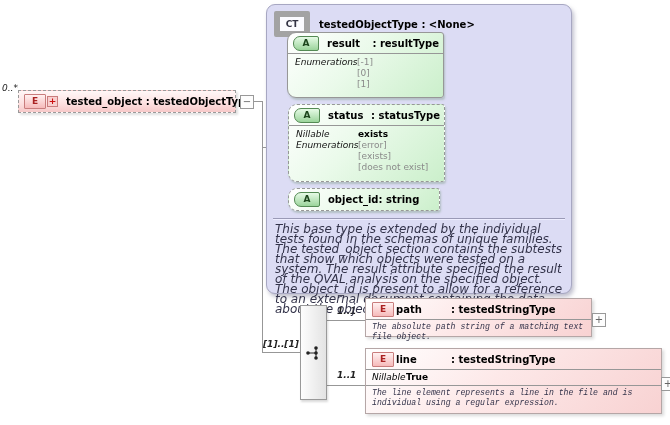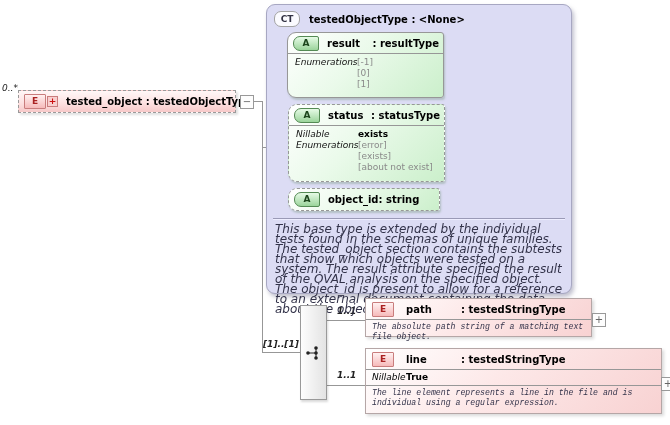--- a/index.html
+++ b/index.html
@@ -24,21 +24,21 @@
     color:#666;font-size:10px;line-height:11px;text-align:center;cursor:pointer;}
 
   .card{position:absolute;font-size:9px;font-style:italic;color:#222;white-space:nowrap;}
   .card.b{font-weight:bold;text-align:center;}
 
   
   .ct-box{position:absolute;left:266px;top:4px;width:304px;height:288px;
     border:1px solid #a7a7c2;border-radius:9px;background:#dcdcf4;
     box-shadow:2px 3px 4px rgba(140,140,165,.55);}
   .ct-header{display:flex;align-items:center;padding:6px 0 0 7px;}
-  .icon-ct{width:24px;height:14px;border:1px solid #a3a3a3;border-radius:7px;background:#fbfbff;
+  .icon-ct{width:24px;height:14px;border:6px solid #a3a3a3;border-radius:2px;background:#fbfbff;
     color:#334;font-size:9px;font-weight:bold;text-align:center;line-height:14px;flex:none;}
   .ct-title{font-size:10px;font-weight:bold;margin-left:9px;white-space:nowrap;}
 
   
   .attr{position:absolute;border:1px solid #979797;border-radius:9px 3px 3px 9px;
     background:linear-gradient(135deg,#ffffff 0%,#eafaea 45%,#cbefcb 100%);
     box-shadow:1px 2px 2px rgba(60,110,60,.25);}
   .attr.dashed{border-style:dashed;}
   .attr-header{display:flex;align-items:center;height:20px;padding:0 4px 0 5px;}
   .icon-a{width:24px;height:13px;border:1px solid #548a54;border-radius:7px 2px 2px 7px;
@@ -63,21 +63,21 @@
   
   .seq-box{position:absolute;left:300px;top:305px;width:25px;height:93px;border:1px solid #999;
     background:linear-gradient(90deg,#fdfdfd,#e3e3e3);box-shadow:1px 2px 2px rgba(0,0,0,.15);
     display:flex;align-items:center;justify-content:center;}
 
   
   .el-box{position:absolute;border:1px solid #b5a6a6;
     background:linear-gradient(135deg,#ffffff 0%,#fde8e8 45%,#f8d2d2 100%);
     box-shadow:2px 2px 3px rgba(0,0,0,.15);}
   .el-header{display:flex;align-items:center;height:20px;padding:0 4px 0 6px;}
-  .el-name{font-size:10px;font-weight:bold;margin-left:12px;width:55px;white-space:nowrap;}
+  .el-name{font-size:10px;font-weight:bold;margin-left:2px;width:55px;white-space:nowrap;}
   .el-type{font-size:10px;font-weight:bold;white-space:nowrap;}
   .el-doc{padding:2px 5px 2px 6px;font-size:8.2px;line-height:10px;font-style:italic;color:#33334a;font-family:Liberation Mono, monospace;}
   .nil-row{display:flex;padding:2px 0 2px 6px;font-size:9px;line-height:11px;}
   .nil-label{font-style:italic;width:34px;flex:none;}
   .nil-val{font-weight:bold;}
 </style>
 </head>
 <body>
 
 <div id="canvas">
@@ -144,21 +144,21 @@
           <span class="prop-label">Nillable</span>
           <span class="prop-vals bold">
             <div>exists</div>
           </span>
         </div>
         <div class="prop-row">
           <span class="prop-label">Enumerations</span>
           <span class="prop-vals">
             <div>[error]</div>
             <div>[exists]</div>
-            <div>[about not exist]</div>
+            <div>[does not exist]</div>
           </span>
         </div>
       </div>
     </div>
 
     <div class="attr dashed" style="left:21px;top:183px;width:150px;height:21px;">
       <div class="attr-header">
         <span class="icon-a">A</span>
         <span class="attr-name flow">object_id</span>
         <span class="attr-type">: string</span>

